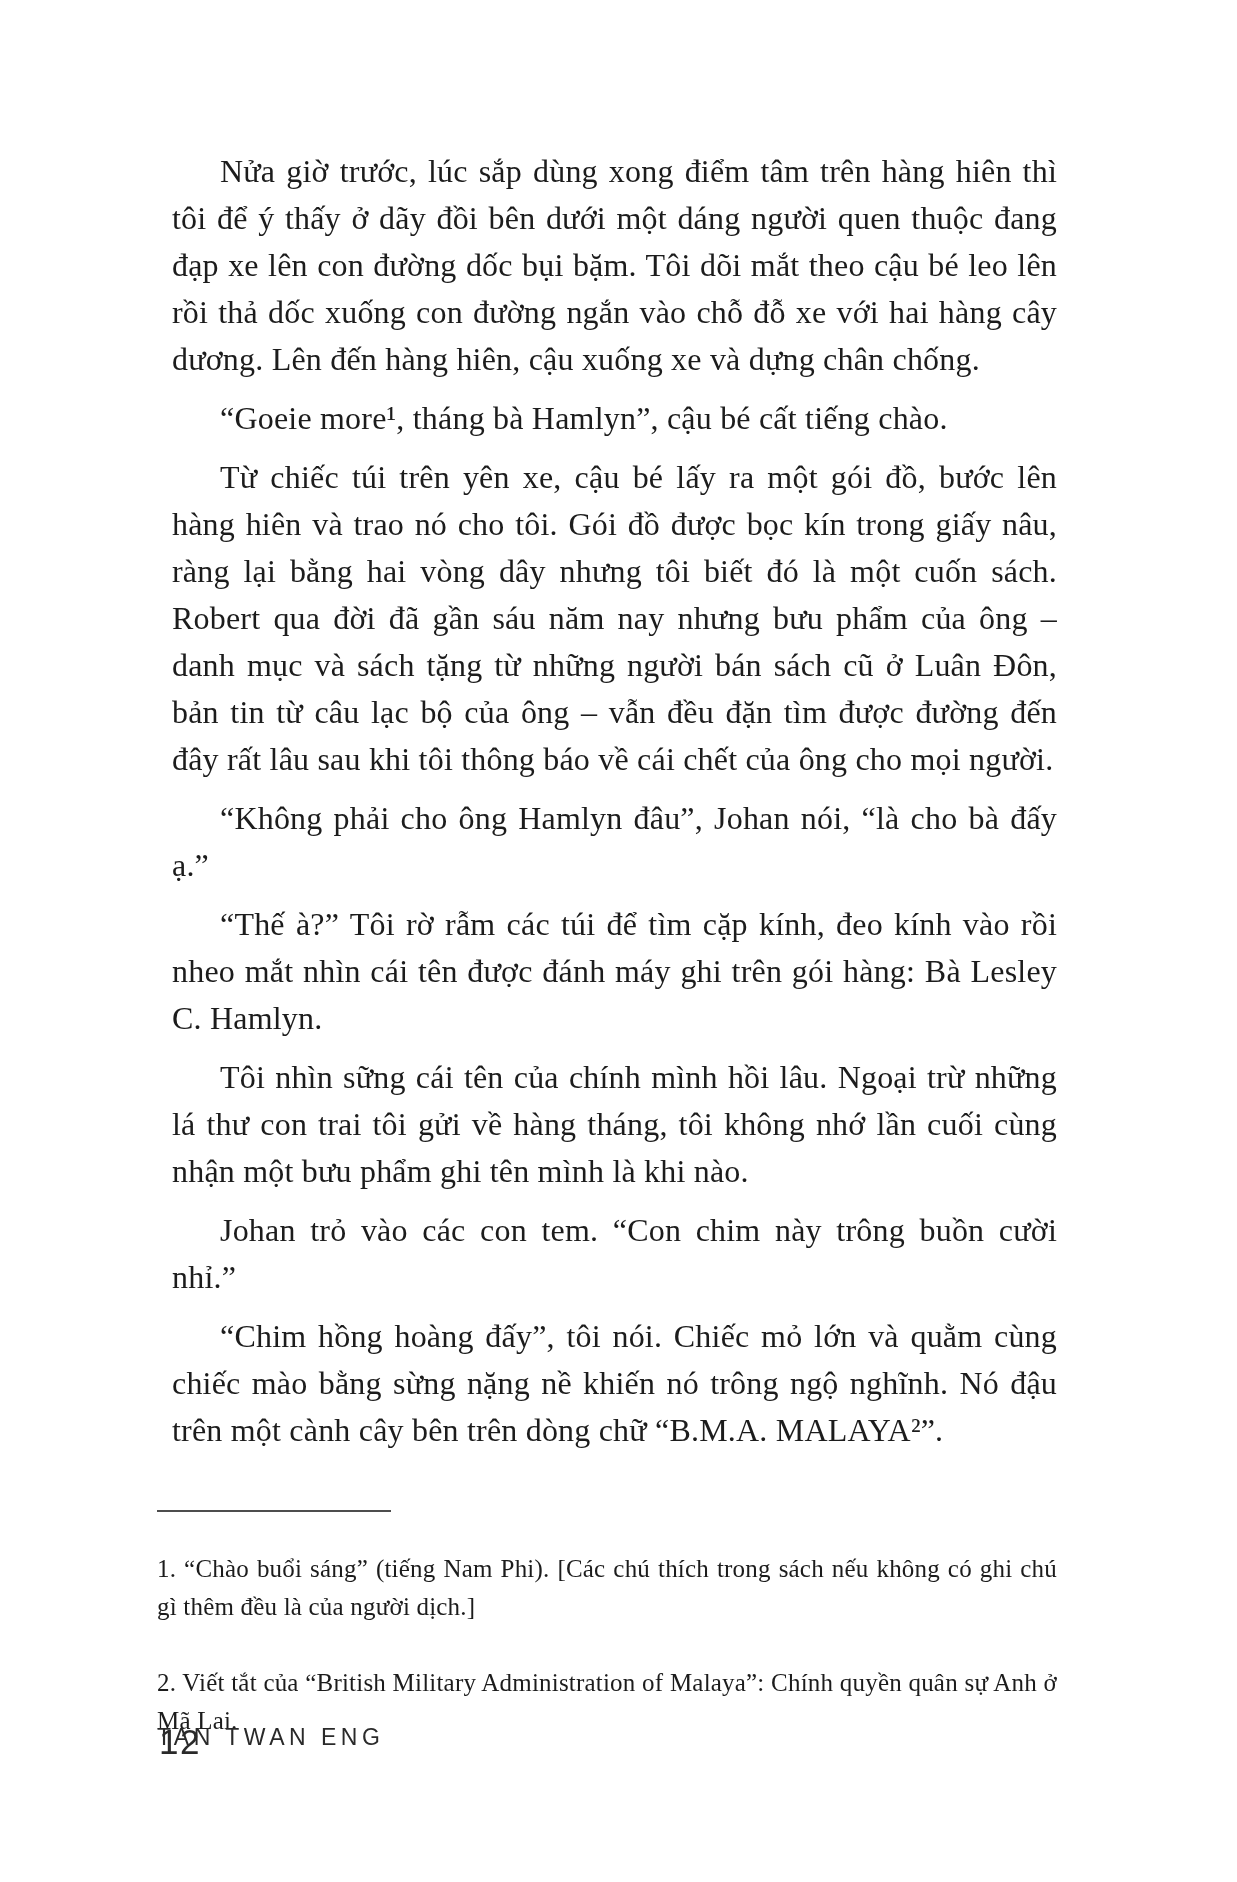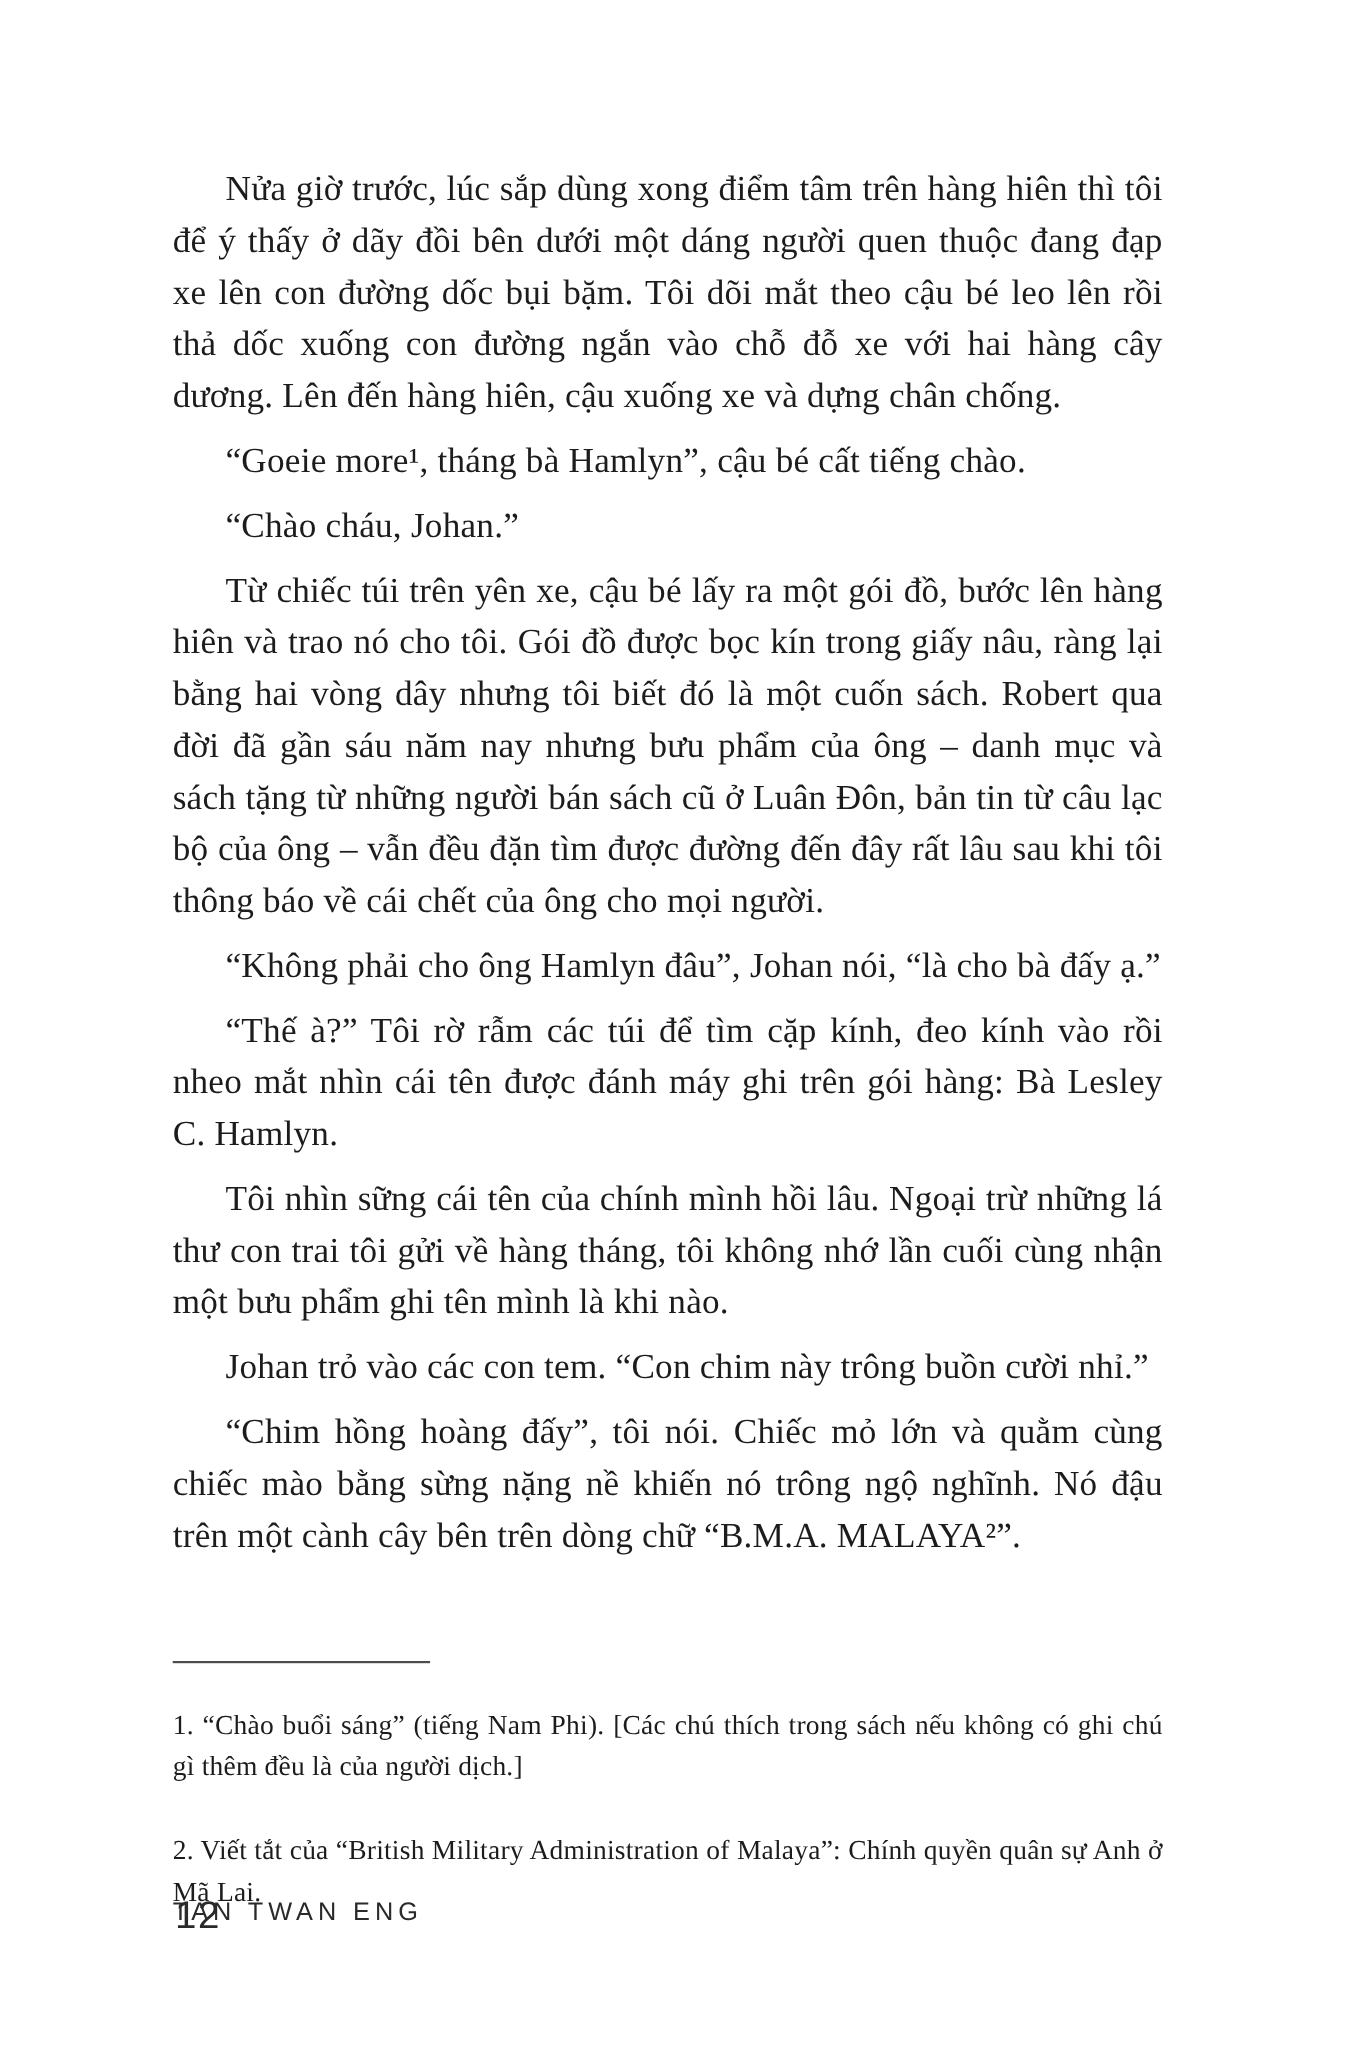--- a/index.html
+++ b/index.html
@@ -16,21 +16,21 @@
     font-family: "Liberation Serif", serif;
     color: #1c1c1c;
   }
   .body-column {
     position: absolute;
     left: 157px;
     top: 148px;
     width: 900px;
   }
   .body-par {
-    margin: 0 0 12px 0;
+    margin: 0 0 12px 15px;
     font-size: 32px;
     line-height: 47px;
     text-align: justify;
     text-indent: 48px;
     letter-spacing: 0.2px;
     font-family: Liberation Serif, serif;
   }
   .footnote-block {
     position: absolute;
     left: 157px;
@@ -75,21 +75,20 @@
   }
 </style>
 </head>
 <body>
 
 <div class="page">
 
   <div class="body-column">
     <p class="body-par">Nửa giờ trước, lúc sắp dùng xong điểm tâm trên hàng hiên thì tôi để ý thấy ở dãy đồi bên dưới một dáng người quen thuộc đang đạp xe lên con đường dốc bụi bặm. Tôi dõi mắt theo cậu bé leo lên rồi thả dốc xuống con đường ngắn vào chỗ đỗ xe với hai hàng cây dương. Lên đến hàng hiên, cậu xuống xe và dựng chân chống.</p>
     <p class="body-par">“Goeie more¹, tháng bà Hamlyn”, cậu bé cất tiếng chào.</p>
-    <p class="body-par">“Chào cháu, Johan.”</p>
     <p class="body-par">Từ chiếc túi trên yên xe, cậu bé lấy ra một gói đồ, bước lên hàng hiên và trao nó cho tôi. Gói đồ được bọc kín trong giấy nâu, ràng lại bằng hai vòng dây nhưng tôi biết đó là một cuốn sách. Robert qua đời đã gần sáu năm nay nhưng bưu phẩm của ông – danh mục và sách tặng từ những người bán sách cũ ở Luân Đôn, bản tin từ câu lạc bộ của ông – vẫn đều đặn tìm được đường đến đây rất lâu sau khi tôi thông báo về cái chết của ông cho mọi người.</p>
     <p class="body-par">“Không phải cho ông Hamlyn đâu”, Johan nói, “là cho bà đấy ạ.”</p>
     <p class="body-par">“Thế à?” Tôi rờ rẫm các túi để tìm cặp kính, đeo kính vào rồi nheo mắt nhìn cái tên được đánh máy ghi trên gói hàng: Bà Lesley C. Hamlyn.</p>
     <p class="body-par">Tôi nhìn sững cái tên của chính mình hồi lâu. Ngoại trừ những lá thư con trai tôi gửi về hàng tháng, tôi không nhớ lần cuối cùng nhận một bưu phẩm ghi tên mình là khi nào.</p>
     <p class="body-par">Johan trỏ vào các con tem. “Con chim này trông buồn cười nhỉ.”</p>
     <p class="body-par">“Chim hồng hoàng đấy”, tôi nói. Chiếc mỏ lớn và quằm cùng chiếc mào bằng sừng nặng nề khiến nó trông ngộ nghĩnh. Nó đậu trên một cành cây bên trên dòng chữ “B.M.A. MALAYA²”.</p>
   </div>
 
   <div class="footnote-block">
     <div class="fn-rule"></div>

